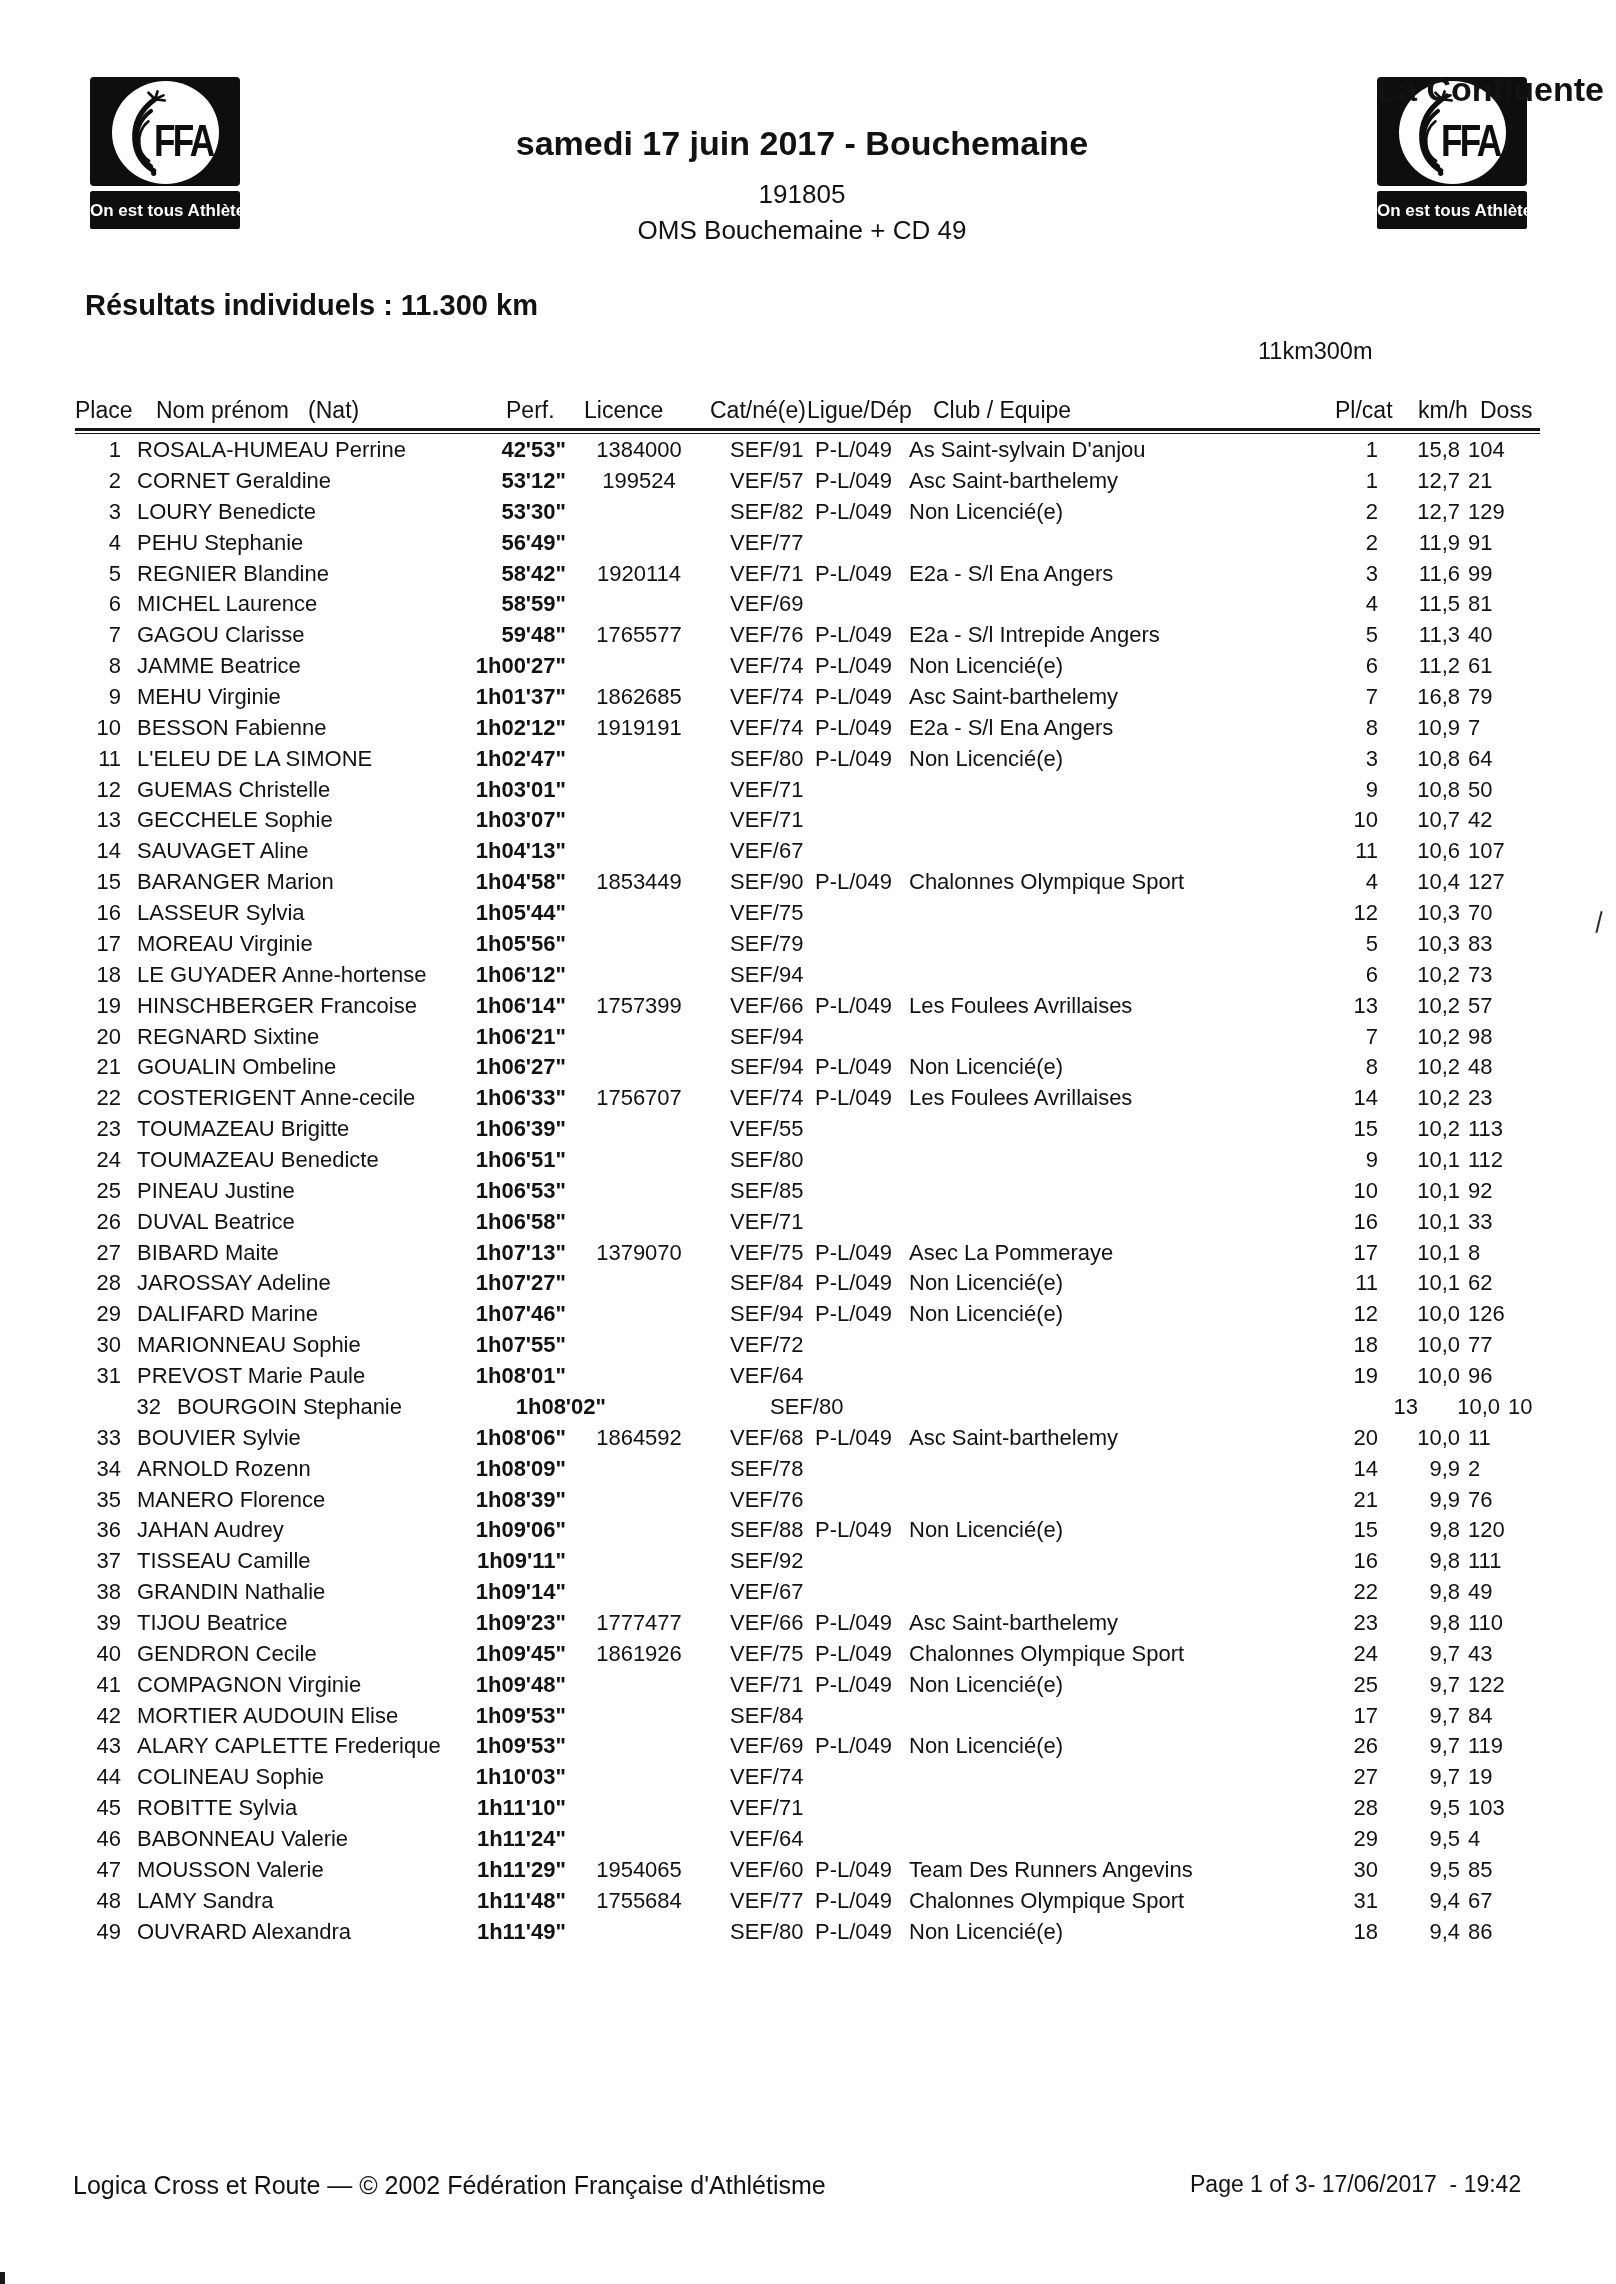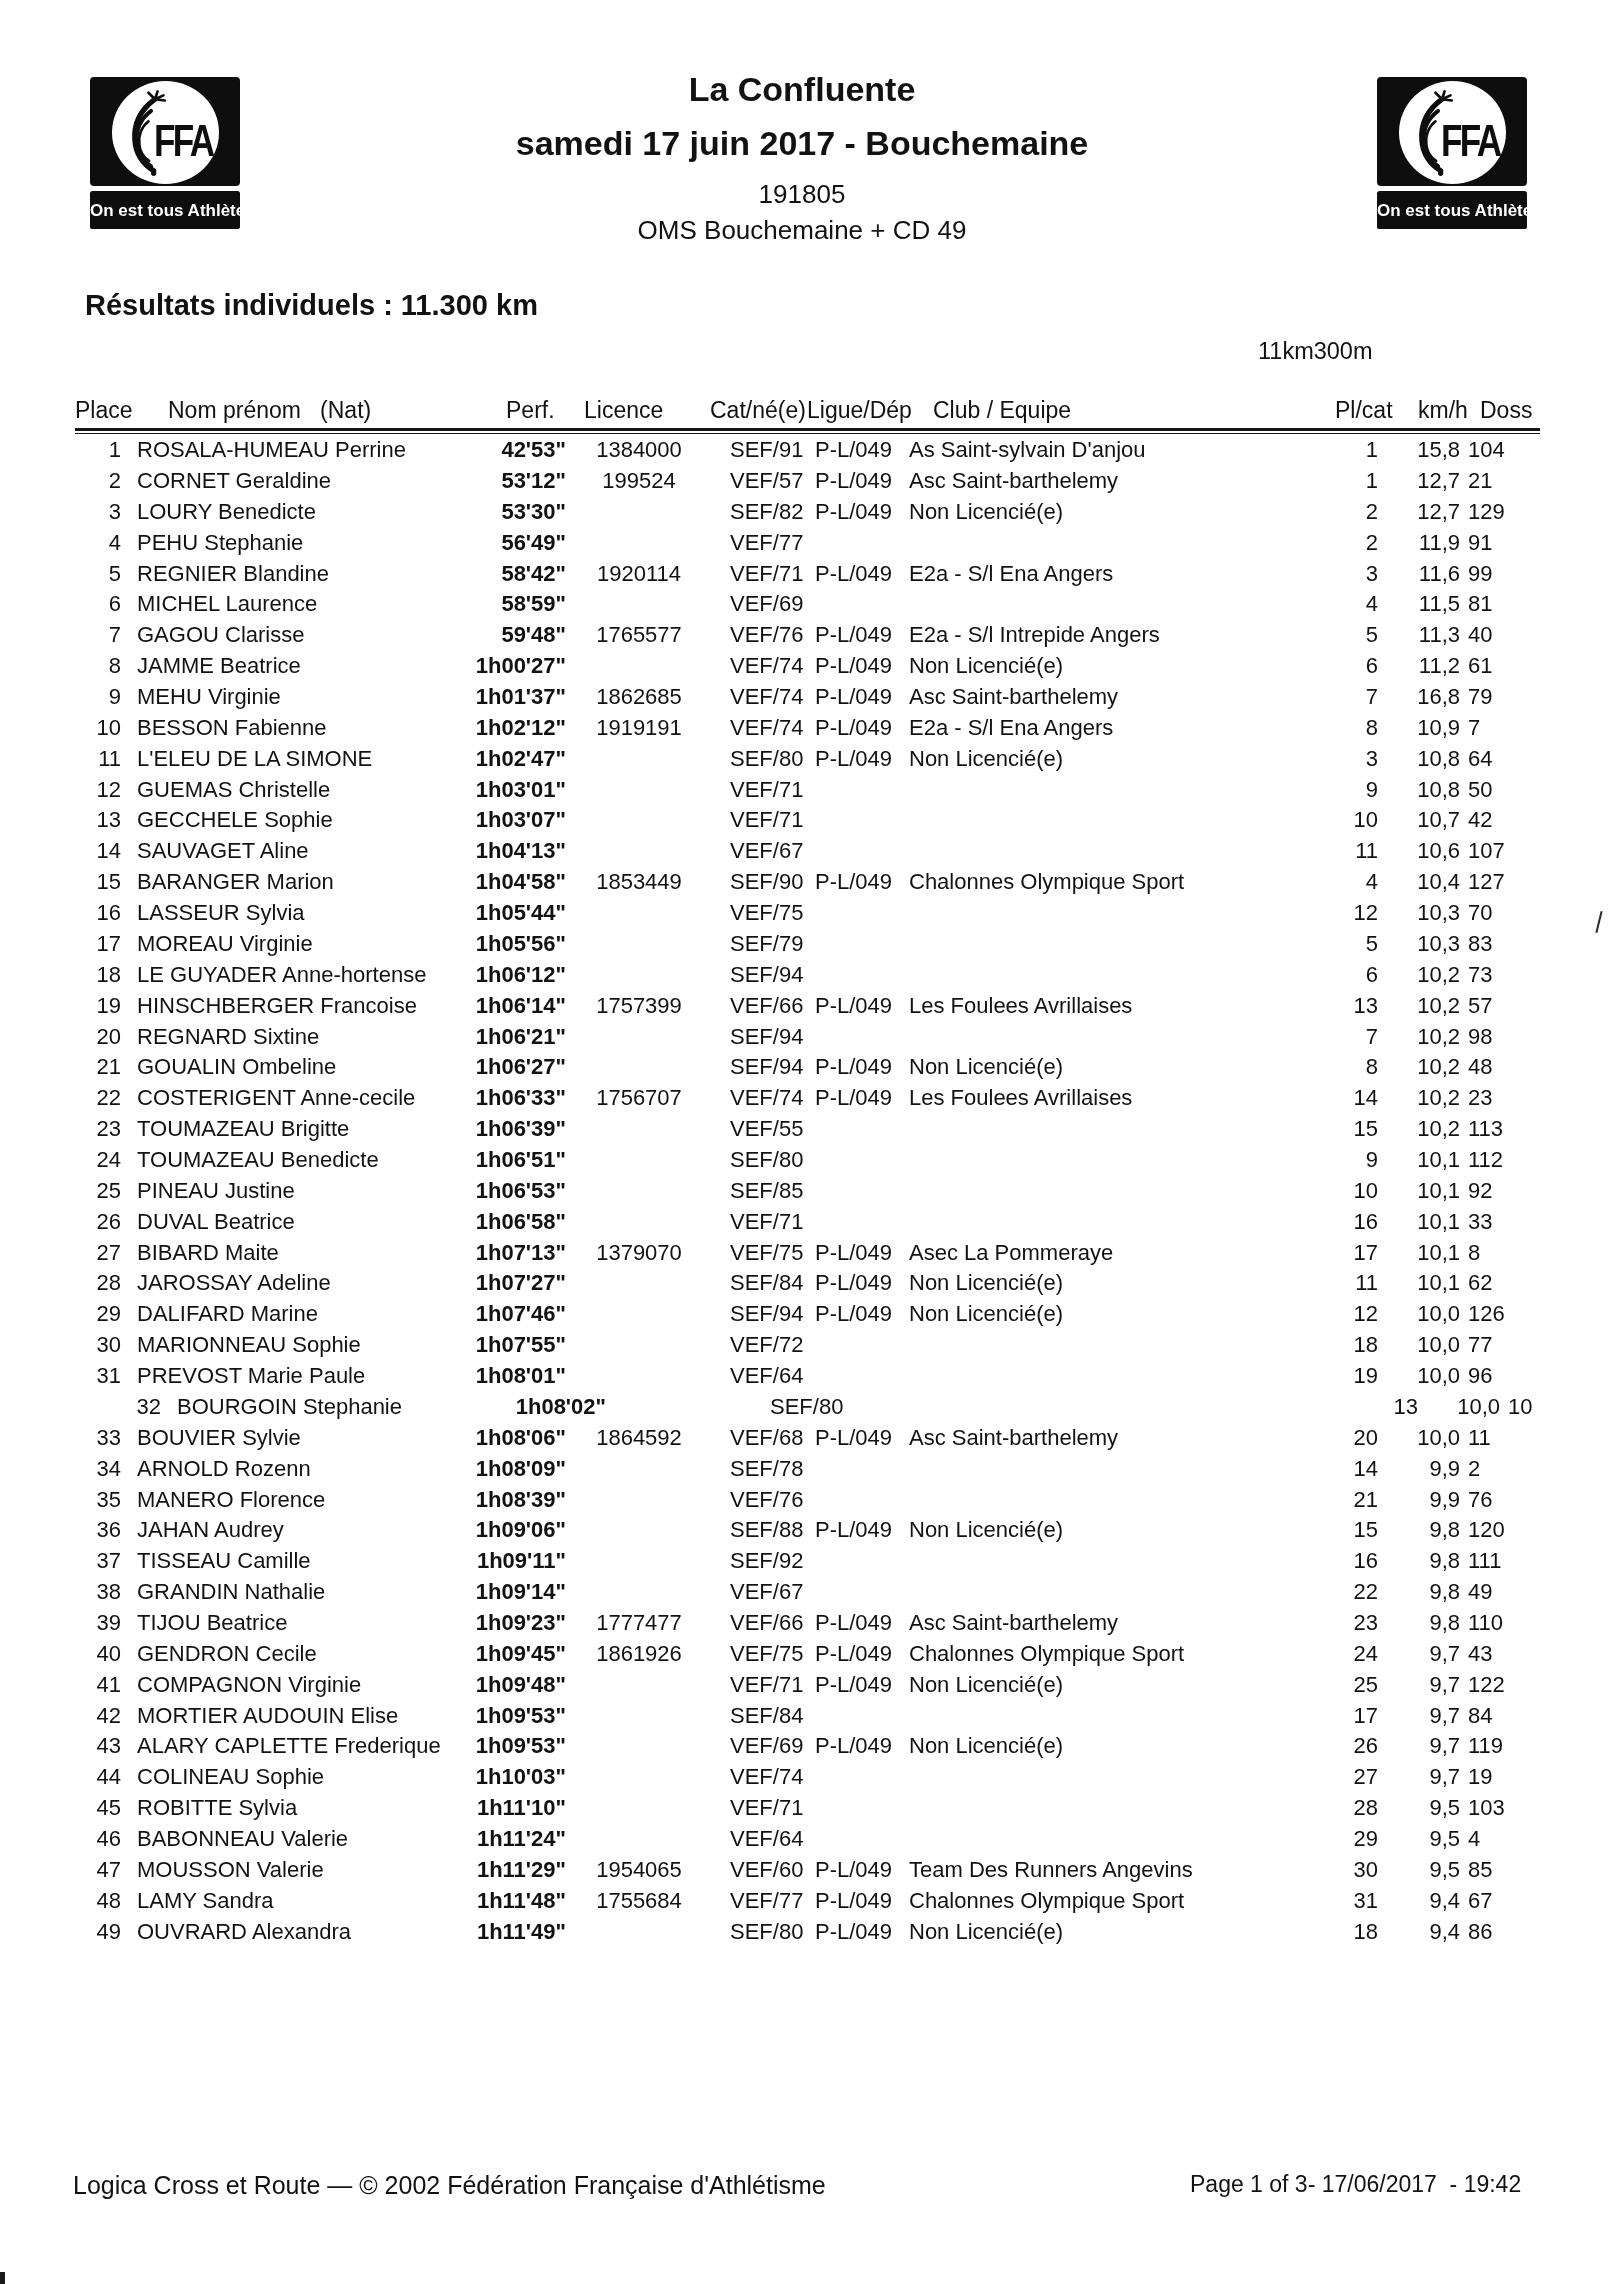--- a/index.html
+++ b/index.html
@@ -6,21 +6,21 @@
   body{
     width:1617px;height:2284px;position:relative;
     background:#ffffff;color:#121212;
     font-family:"Liberation Sans", sans-serif;
     overflow:hidden;
   }
   .abs{position:absolute;white-space:pre;text-align:center;}
 
   
   .t-line{position:absolute;left:0;width:1604px;text-align:center;white-space:pre;}
-  .t-title{top:70px;font-size:34px;font-weight:bold;}
+  .t-title{top:70px;font-size:34px;font-weight:bold;text-align:right;}
   .t-subtitle{top:124px;font-size:34px;font-weight:bold;}
   .t-code{top:179px;font-size:26px;}
   .t-org{top:215px;font-size:26px;}
 
   
   .logo{position:absolute;top:77px;width:150px;}
   .logo-left{left:90px;}
   .logo-right{left:1377px;}
   .logo-box{position:relative;width:150px;height:109px;background:#0e0e0e;border-radius:3.9px;overflow:hidden;}
   .logo-circle{position:absolute;left:21.5px;top:3.9px;width:107px;height:103px;background:#ffffff;border-radius:50%;}
@@ -28,21 +28,21 @@
   .logo-rooster{position:absolute;left:26px;top:13px;}
   .logo-band{margin-top:4.6px;width:150px;height:38px;background:#0e0e0e;border-radius:2.6px;color:#ffffff;text-align:center;line-height:39px;font-size:17px;font-weight:bold;white-space:nowrap;}
 
   
   .section-title{left:85px;top:289px;font-size:29px;font-weight:bold;}
   .distance-label{left:1258px;top:338px;font-size:23.5px;}
 
   
   .header-row{position:absolute;top:396px;left:0;width:1617px;height:29px;line-height:29px;font-size:23px;}
   .hcell{position:absolute;top:0;white-space:pre;}
-  .h-place{left:75px;} .h-nom{left:168px;} .h-perf{left:506px;} .h-licence{left:584px;}
+  .h-place{left:75px;} .h-nom{left:156px;} .h-perf{left:506px;} .h-licence{left:584px;}
   .h-cat{left:710px;} .h-ligue{left:807px;} .h-club{left:933px;}
   .h-plcat{left:1335px;} .h-kmh{left:1418px;} .h-doss{left:1480px;}
 
   .header-rule{position:absolute;left:75px;top:428px;width:1465px;height:2px;border-top:3.3px solid #151515;border-bottom:1.3px solid #151515;}
 
   .trow{position:absolute;left:0;width:1617px;height:31px;line-height:31px;font-size:22px;}
   .cell{position:absolute;top:0;height:31px;white-space:pre;}
   .c-place{left:59px;width:62px;text-align:right;}
   .c-name{left:137px;width:365px;}
   .c-perf{left:417px;width:149px;text-align:right;font-weight:bold;}

